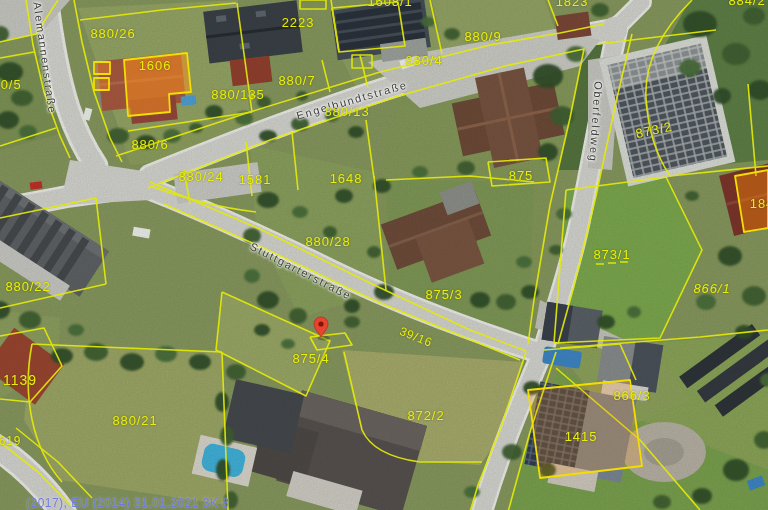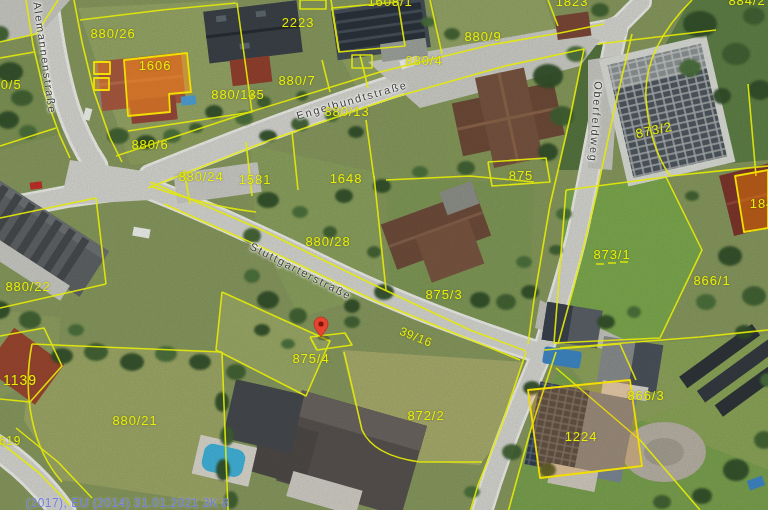--- a/index.html
+++ b/index.html
@@ -387,30 +387,30 @@
       <div class="parcel-label" style="left: 297px; top: 80px; transform: translate(-50%, -50%) rotate(0deg);">880/7</div>
       <div class="parcel-label" style="left: 347px; top: 76px; transform: translate(-50%, -50%) rotate(0deg); margin-top: 35px;">880/13</div>
       <div class="parcel-label" style="left: 201px; top: 176px; transform: translate(-50%, -50%) rotate(0deg);">880/24</div>
       <div class="parcel-label" style="left: 255px; top: 179px; transform: translate(-50%, -50%) rotate(0deg);">1581</div>
       <div class="parcel-label" style="left: 346px; top: 178px; transform: translate(-50%, -50%) rotate(0deg);">1648</div>
       <div class="parcel-label" style="left: 328px; top: 241px; transform: translate(-50%, -50%) rotate(0deg);">880/28</div>
       <div class="parcel-label" style="left: 444px; top: 294px; transform: translate(-50%, -50%) rotate(0deg);">875/3</div>
       <div class="parcel-label" style="left: 521px; top: 175px; transform: translate(-50%, -50%) rotate(0deg);">875</div>
       <div class="parcel-label" style="left: 654px; top: 130px; transform: translate(-50%, -50%) rotate(-12deg);">873/2</div>
       <div class="parcel-label" style="left: 612px; top: 254px; transform: translate(-50%, -50%) rotate(0deg);">873/1</div>
-      <div class="parcel-label" style="left: 712px; top: 280px; transform: translate(-50%, -50%) rotate(0deg);">866/1</div>
+      <div class="parcel-label" style="left: 712px; top: 288px; transform: translate(-50%, -50%) rotate(0deg); font-style: italic;">866/1</div>
       <div class="parcel-label" style="left: 762px; top: 203px; transform: translate(-50%, -50%) rotate(0deg);">184</div>
       <div class="parcel-label" style="left: 28px; top: 286px; transform: translate(-50%, -50%) rotate(0deg);">880/22</div>
       <div class="parcel-label" style="left: 135px; top: 402px; transform: translate(-50%, -50%) rotate(0deg); margin-top: 18px;">880/21</div>
       <div class="parcel-label" style="left: 20px; top: 380px; font-size: 14px; transform: translate(-50%, -50%) rotate(0deg);">1139</div>
       <div class="parcel-label" style="left: 10px; top: 441px; font-size: 12px; transform: translate(-50%, -50%) rotate(0deg);">619</div>
       <div class="parcel-label" style="left: 311px; top: 358px; transform: translate(-50%, -50%) rotate(0deg);">875/4</div>
       <div class="parcel-label" style="left: 426px; top: 415px; transform: translate(-50%, -50%) rotate(0deg);">872/2</div>
       <div class="parcel-label" style="left: 416px; top: 337px; font-size: 12px; transform: translate(-50%, -50%) rotate(22deg);">39/16</div>
-      <div class="parcel-label" style="left: 646px; top: 395px; transform: translate(-50%, -50%) rotate(0deg); text-align: right;">866/3</div>
-      <div class="parcel-label" style="left: 581px; top: 436px; transform: translate(-50%, -50%) rotate(0deg);">1224</div>
+      <div class="parcel-label" style="left: 632px; top: 395px; transform: translate(-50%, -50%) rotate(0deg); text-align: right;">866/3</div>
+      <div class="parcel-label" style="left: 581px; top: 436px; transform: translate(-50%, -50%) rotate(0deg);">1415</div>
       <div class="parcel-label" style="left: 747px; top: 0px; transform: translate(-50%, -50%) rotate(0deg);">884/2</div>
       <div class="parcel-label" style="left: 572px; top: 1px; transform: translate(-50%, -50%) rotate(0deg);">1823</div>
     </div>
 
 <div class="attribution">(2017), EU (2014) 31.01.2021 3K 8</div>
 
 </div>
 
 </body></html>

